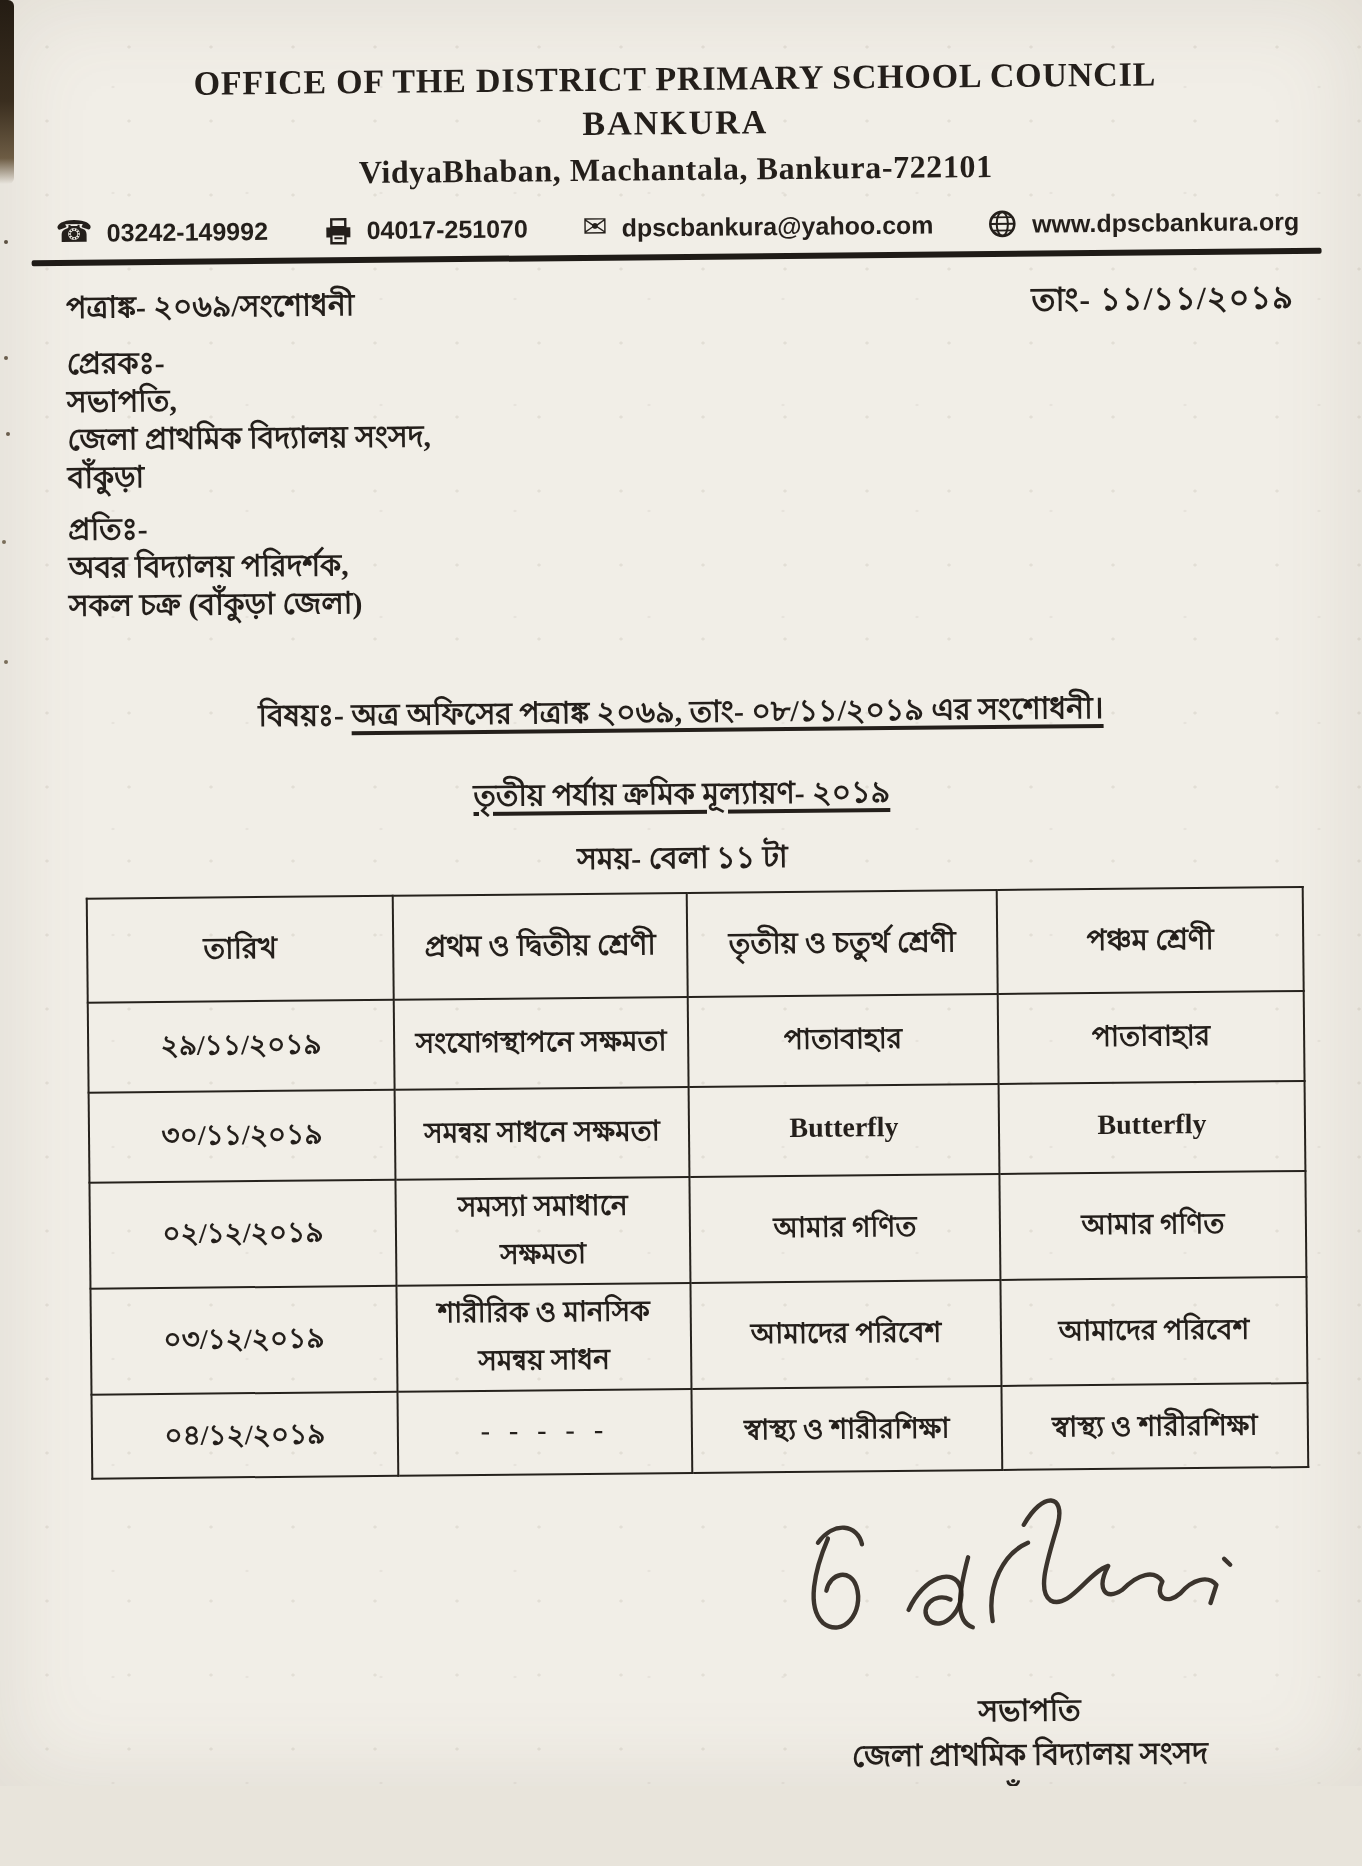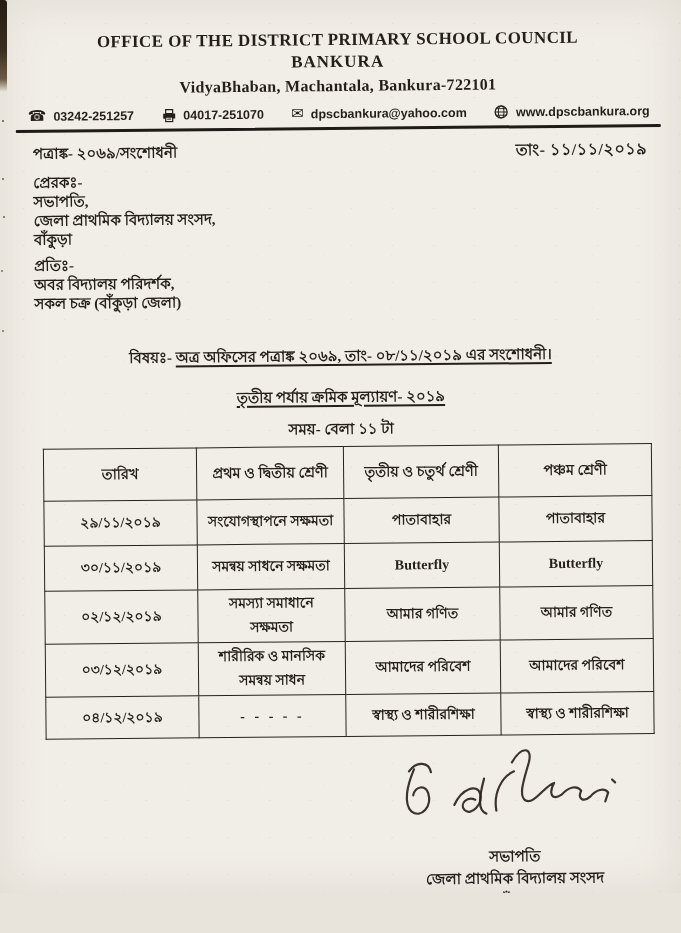--- a/index.html
+++ b/index.html
@@ -92,21 +92,21 @@
 
     <div class="hdr">
       <div class="t1">OFFICE OF THE DISTRICT PRIMARY SCHOOL COUNCIL</div>
       <div class="t2">BANKURA</div>
       <div class="addr">VidyaBhaban, Machantala, Bankura-722101</div>
     </div>
 
     <div class="contacts">
       <div class="contact">
         <span class="glyph-icon">☎</span>
-        <span>03242-251257</span>
+        <span>03242-149992</span>
       </div>
       <div class="contact">
         <svg class="svg-icon" width="15" height="14" viewBox="0 0 15 14">
           <rect x="4" y="1" width="7" height="4" fill="#f1eee7" stroke="#241f1b" stroke-width="1.2"></rect>
           <rect x="1.5" y="5" width="12" height="5" fill="#241f1b"></rect>
           <rect x="4" y="8.5" width="7" height="4.5" fill="#f1eee7" stroke="#241f1b" stroke-width="1.2"></rect>
           <line x1="5.5" y1="10.5" x2="9.5" y2="10.5" stroke="#241f1b" stroke-width="1"></line>
         </svg>
         <span>04017-251070</span>
       </div>

